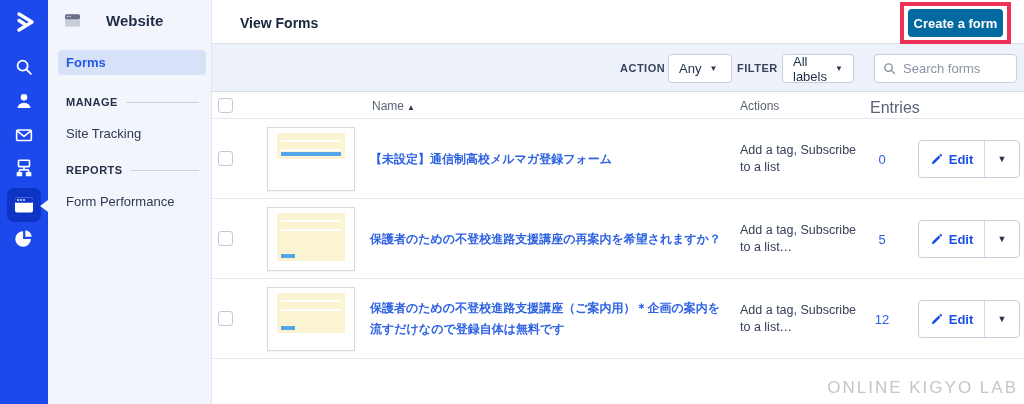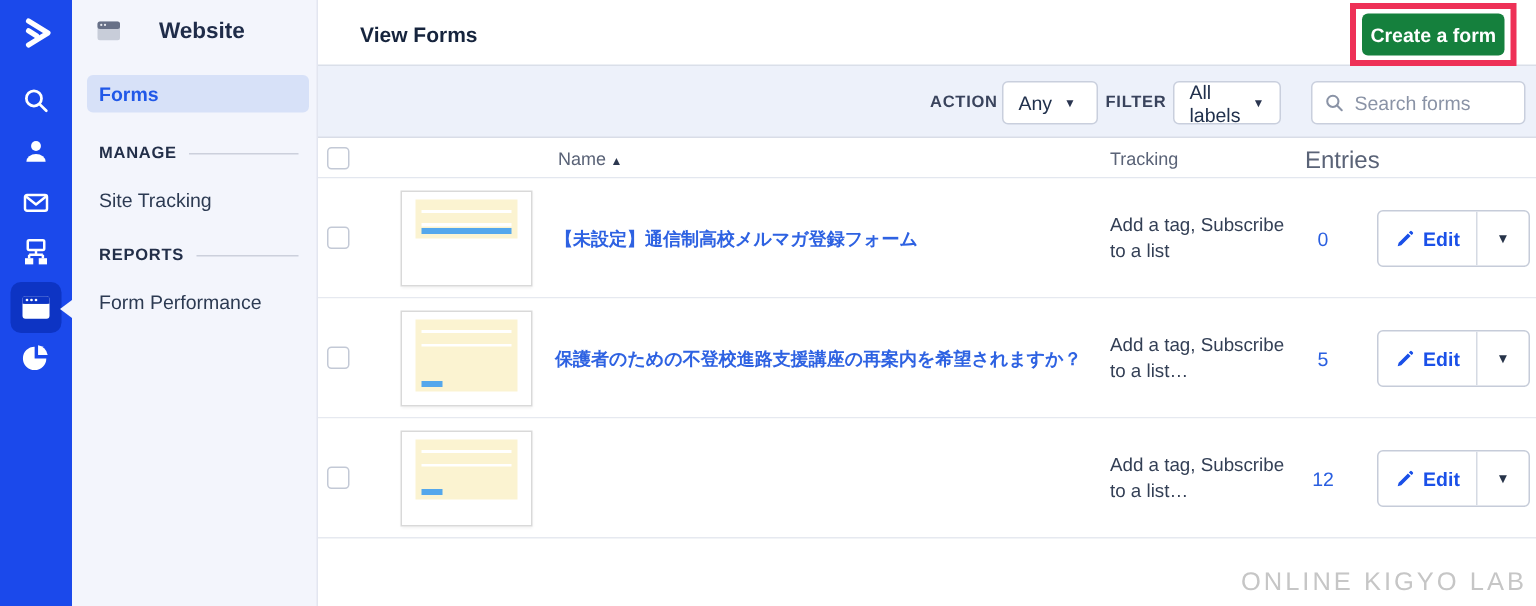--- a/index.html
+++ b/index.html
@@ -27,21 +27,21 @@
   .sb-section { position:absolute; left:18px; right:12px; display:flex; align-items:center; }
   .sb-section span { font-size:11px; font-weight:bold; color:#232f49; letter-spacing:.5px; }
   .sb-section i { flex:1; height:1px; background:#ccd0dc; margin-left:8px; }
   .sb-item { position:absolute; left:18px; font-size:13px; color:#2c3a52; cursor:pointer; }
 
   
   .main { position:absolute; left:212px; top:0; width:812px; height:404px; background:#fff; }
   .main-header { position:absolute; left:0; top:0; width:812px; height:44px; border-bottom:1px solid #dadfe9; background:#fff; }
   .page-title { position:absolute; left:28px; top:15px; font-size:14px; font-weight:bold; color:#16243d; }
   .annotation { position:absolute; left:688px; top:2px; width:111px; height:42px; border:4px solid #ee3157; z-index:5; pointer-events:none; }
-  .create-btn { position:absolute; left:696px; top:9px; width:95px; height:28px; background:#15803d; border:none; border-radius:4px; color:#fff; font-size:13px; font-weight:bold; font-family:"Liberation Sans",sans-serif; cursor:pointer; }
+  .create-btn { position:absolute; left:696px; top:9px; width:95px; height:28px; background:#0369a1; border:none; border-radius:4px; color:#fff; font-size:13px; font-weight:bold; font-family:"Liberation Sans",sans-serif; cursor:pointer; }
 
   .filterbar { position:absolute; left:0; top:44px; width:812px; height:48px; background:#edf1fa; border-bottom:1px solid #d9dde7; }
   .f-label { position:absolute; top:18px; font-size:11px; font-weight:bold; color:#39435c; letter-spacing:.5px; }
   .f-action-label { left:408px; }
   .f-filter-label { left:525px; }
   .dropdown { position:absolute; top:10px; height:29px; background:#fff; border:1px solid #c9cfdd; border-radius:4px; display:flex; align-items:center; justify-content:space-between; padding:0 22px 0 10px; cursor:pointer; }
   .dd-any    { left:456px; width:64px; }
   .dd-labels { left:570px; width:72px; }
   .dropdown span { font-size:13px; color:#20304c; }
   .caret { font-size:8px; color:#2a3550; margin-left:8px; }
@@ -189,21 +189,21 @@
           <circle cx="10.5" cy="10.5" r="6" fill="none" stroke="#8a93a6" stroke-width="2.2"></circle>
           <line x1="15" y1="15" x2="20" y2="20" stroke="#8a93a6" stroke-width="2.2" stroke-linecap="round"></line>
         </svg>
       <input type="text" placeholder="Search forms" style="">
     </div>
   </div>
 
   <div class="thead">
     <input type="checkbox" style="">
     <span class="th-name"><span>Name</span><b class="sort-arrow">▲</b></span>
-    <span class="th-actions">Tracking</span>
+    <span class="th-actions">Actions</span>
     <span class="th-entries">Entries</span>
   </div>
 
   <div class="row row-1">
     <input type="checkbox" style="">
     <div class="thumb">
         <div class="thumb-form tf-1"></div>
       </div>
     <div class="name-cell">
       <a class="name-link">【未設定】通信制高校メルマガ登録フォーム</a>
@@ -248,20 +248,23 @@
           <b>▼</b>
         </div>
     </div>
   </div>
 
   <div class="row row-3">
     <input type="checkbox" style="">
     <div class="thumb">
         <div class="thumb-form tf-3"></div>
       </div>
+    <div class="name-cell">
+      <a class="name-link">保護者のための不登校進路支援講座（ご案内用）＊企画の案内を流すだけなので登録自体は無料です</a>
+    </div>
     <div class="actions-cell">Add a tag, Subscribe to a list…</div>
     <div class="entries-cell">
       <a class="entries-link">12</a>
     </div>
     <div class="edit-btn">
       <div class="edit-main">
         <svg width="13" height="13" viewBox="0 0 16 16">
             <path d="M2.2 13.8 L3 10.8 L10.6 3.2 L12.8 5.4 L5.2 13 Z M11.4 2.4 L12.4 1.4 a1 1 0 0 1 1.4 0 l.8.8 a1 1 0 0 1 0 1.4 l-1 1 Z" fill="#1a50e8"></path>
           </svg>
         <span>Edit</span>

